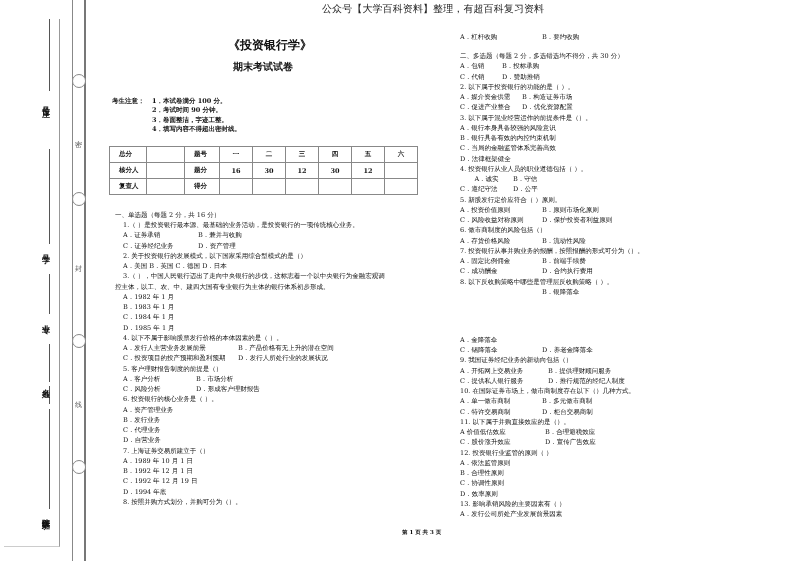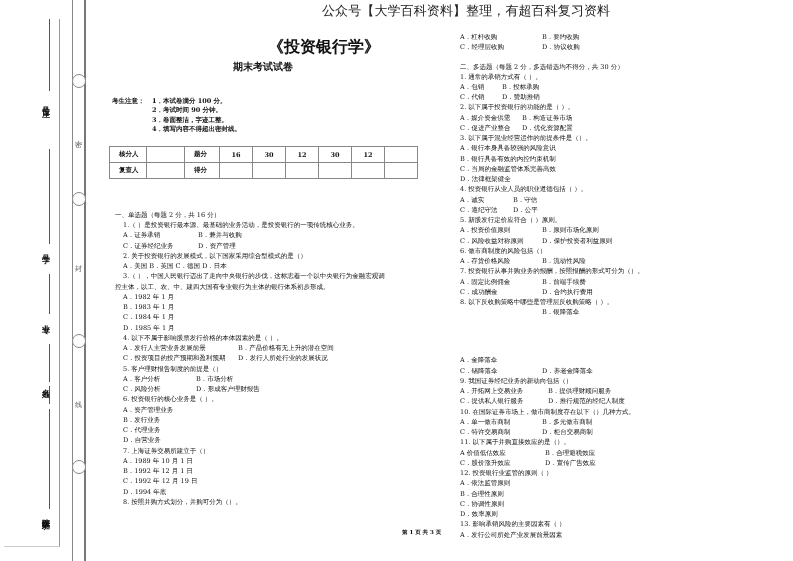--- a/index.html
+++ b/index.html
@@ -1,30 +1,30 @@
 <!DOCTYPE html>
 <html><head>
   <meta charset="utf-8">
   <style>
     * { box-sizing: border-box; margin: 0; padding: 0; }
     html, body { width: 793px; height: 561px; background: #ffffff; overflow: hidden; }
     body { position: relative; font-family: "DejaVu Serif", "Liberation Serif", serif; color: #111; }
 
-    .header-note { position: absolute; top: 2px; left: 322px; font-size: 13px; color: #222; letter-spacing: 0.1px; white-space: nowrap; }
+    .header-note { position: absolute; top: 2px; left: 322px; font-size: 10px; color: #222; letter-spacing: 0.1px; white-space: nowrap; }
 
     
     .binding-box { position: absolute; left: 4px; top: 19px; width: 56px; height: 528px; border-right: 1px solid #999; border-bottom: 1px solid #ccc; }
     .bind-line { position: absolute; left: 45px; top: 0; width: 1px; background: #555; }
     .bind-label { position: absolute; left: 36px; font-size: 8px; font-weight: bold; writing-mode: vertical-rl; letter-spacing: 1px; background: #fff; padding: 1px 0; }
     .seal-strip { position: absolute; left: 72px; top: 0; width: 14px; height: 561px; border-left: 1px solid #888; border-right: 2px solid #777; }
     .seal-circle { position: absolute; left: -1px; width: 14px; height: 14px; border: 1px solid #888; border-radius: 50%; background: #fff; }
     .seal-char { position: absolute; left: 2px; font-size: 7px; color: #555; }
 
     
-    .title1 { position: absolute; top: 37px; left: 228px; font-size: 16px; font-weight: bold; margin-left: 40px; }
+    .title1 { position: absolute; top: 37px; left: 228px; font-size: 12px; font-weight: bold; }
     .title2 { position: absolute; top: 60px; left: 233px; font-size: 10px; font-weight: bold; }
 
     .notice { position: absolute; top: 97px; left: 112px; font-size: 6.5px; font-weight: bold; line-height: 9.3px; }
     .notice .label { display: inline-block; width: 40px; }
     .notice .item { padding-left: 40px; }
     .notice .item:first-child { padding-left: 0; }
 
     table.score { position: absolute; top: 146px; left: 109px; border-collapse: collapse; font-size: 6.5px; font-weight: bold; }
     table.score td { border: 1px solid #888; height: 16px; text-align: center; padding: 0 2px; }
     table.score td.c0 { width: 37px; text-align: left; padding-left: 9px; }
@@ -76,20 +76,31 @@
 
 <div class="notice">
   <div><span class="label">考生注意：</span><span>1．本试卷满分 100 分。</span></div>
   <div class="item" style="padding-left:40px">2．考试时间 90 分钟。</div>
   <div class="item" style="padding-left:40px">3．卷面整洁，字迹工整。</div>
   <div class="item" style="padding-left:40px">4．填写内容不得超出密封线。</div>
 </div>
 
 <table class="score">
   <tbody id="score-body">
+      <tr>
+        <td class="c0">总分</td>
+        <td class="c1"></td>
+        <td class="c2">题号</td>
+        <td class="cn">一</td>
+        <td class="cn">二</td>
+        <td class="cn">三</td>
+        <td class="cn">四</td>
+        <td class="cn">五</td>
+        <td class="cn">六</td>
+      </tr>
       <tr>
         <td class="c0">核分人</td>
         <td class="c1"></td>
         <td class="c2">题分</td>
         <td class="cn">16</td>
         <td class="cn">30</td>
         <td class="cn">12</td>
         <td class="cn">30</td>
         <td class="cn">12</td>
         <td class="cn"></td>
@@ -159,29 +170,24 @@
       <div class="q qi">8. 按照并购方式划分，并购可分为（）。</div>
     </div>
 </div>
 
 <div class="col-right">
   <div id="right-top">
       <div class="q opt-pair">
         <span style="width: 82px;">A．杠杆收购</span>
         <span>B．要约收购</span>
       </div>
-      <div class="q opt-pair">
-        <span style="width: 82px;">C．经理层收购</span>
-        <span>D．协议收购</span>
-      </div>
     </div>
   <div style="height:9px"></div>
   <div class="section-title">二、多选题（每题 2 分，多选错选均不得分，共 30 分）</div>
   <div id="right-lines">
-      <div class="q">1. 通常的承销方式有（      ）。</div>
       <div class="q opt-pair">
         <span style="width: 42px;">A．包销</span>
         <span>B．投标承购</span>
       </div>
       <div class="q opt-pair">
         <span style="width: 42px;">C．代销</span>
         <span>D．赞助推销</span>
       </div>
       <div class="q">2. 以下属于投资银行的功能的是（      ）。</div>
       <div class="q opt-pair">
@@ -192,21 +198,21 @@
         <span style="width: 62px;">C．促进产业整合</span>
         <span>D．优化资源配置</span>
       </div>
       <div class="q">3. 以下属于混业经营运作的前提条件是（）。</div>
       <div class="q">A．银行本身具备较强的风险意识</div>
       <div class="q">B．银行具备有效的内控约束机制</div>
       <div class="q">C．当局的金融监管体系完善高效</div>
       <div class="q">D．法律框架健全</div>
       <div class="q">4. 投资银行从业人员的职业道德包括（      ）。</div>
       <div class="q opt-pair">
-        <span style="width: 53px;">A．诚实</span>
+        <span style="width: 53px; text-align: center;">A．诚实</span>
         <span>B．守信</span>
       </div>
       <div class="q opt-pair">
         <span style="width: 53px;">C．遵纪守法</span>
         <span>D．公平</span>
       </div>
       <div class="q">5. 新股发行定价应符合（      ）原则。</div>
       <div class="q opt-pair">
         <span style="width: 82px;">A．投资价值原则</span>
         <span>B．原则市场化原则</span>

